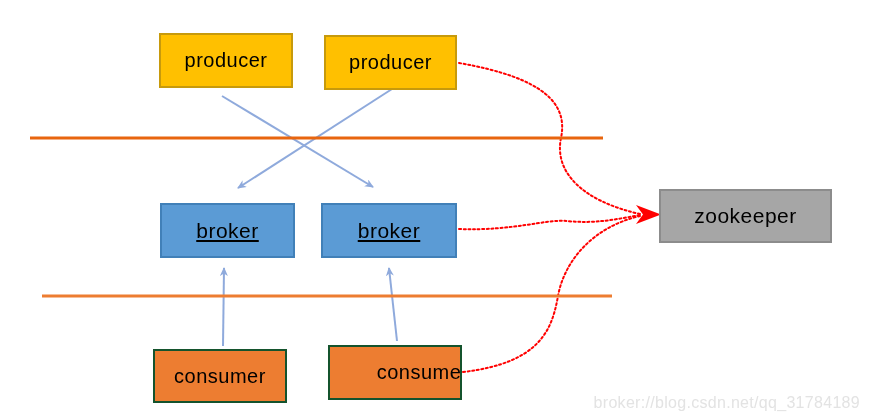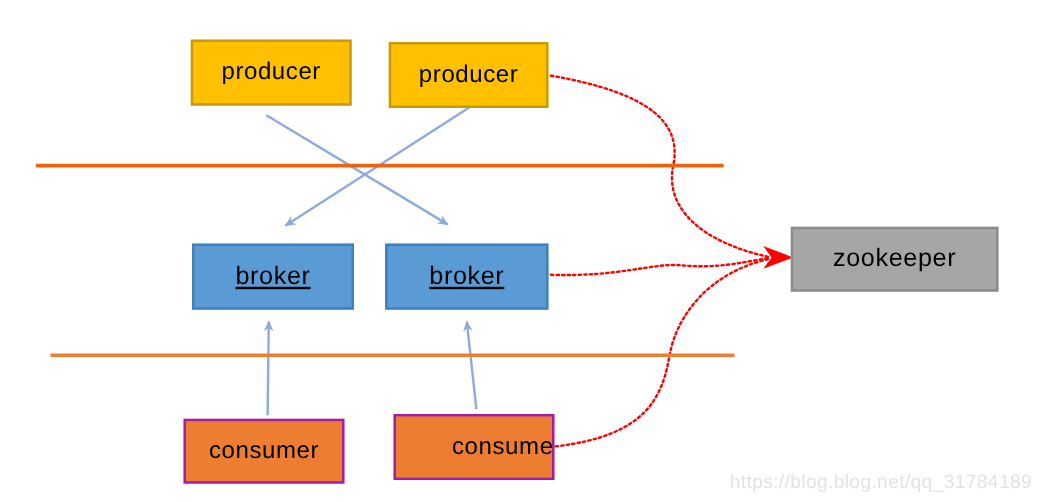--- a/index.html
+++ b/index.html
@@ -38,21 +38,21 @@
     border: 2px solid #C79A0C;
   }
   .broker {
     background: #5B9BD5;
     border: 2px solid #4180B8;
     font-size: 21px;
     text-decoration: underline;
   }
   .consumer {
     background: #ED7D31;
-    border: 2px solid #a21caf;
+    border: 2px solid #14532d;
   }
   .zookeeper {
     background: #A6A6A6;
     border: 2px solid #8C8C8C;
     font-size: 21px;
   }
   .node-producer-1 { left: 159px; top: 33px;  width: 134px; height: 55px; }
   .node-producer-2 { left: 324px; top: 35px;  width: 133px; height: 55px; }
   .node-broker-1   { left: 160px; top: 203px; width: 135px; height: 55px; }
   .node-broker-2   { left: 321px; top: 203px; width: 136px; height: 55px; }
@@ -114,15 +114,15 @@
     <span>consumer</span>
   </div>
   <div class="node consumer node-consumer-2">
     <span>consume</span>
   </div>
 
   <div class="node zookeeper node-zookeeper">
     <span>zookeeper</span>
   </div>
 
-  <div class="watermark">https://blog.blog.net/qq_31784189</div>
+  <div class="watermark">broker://blog.csdn.net/qq_31784189</div>
 
 </div>
 
 </body></html>

